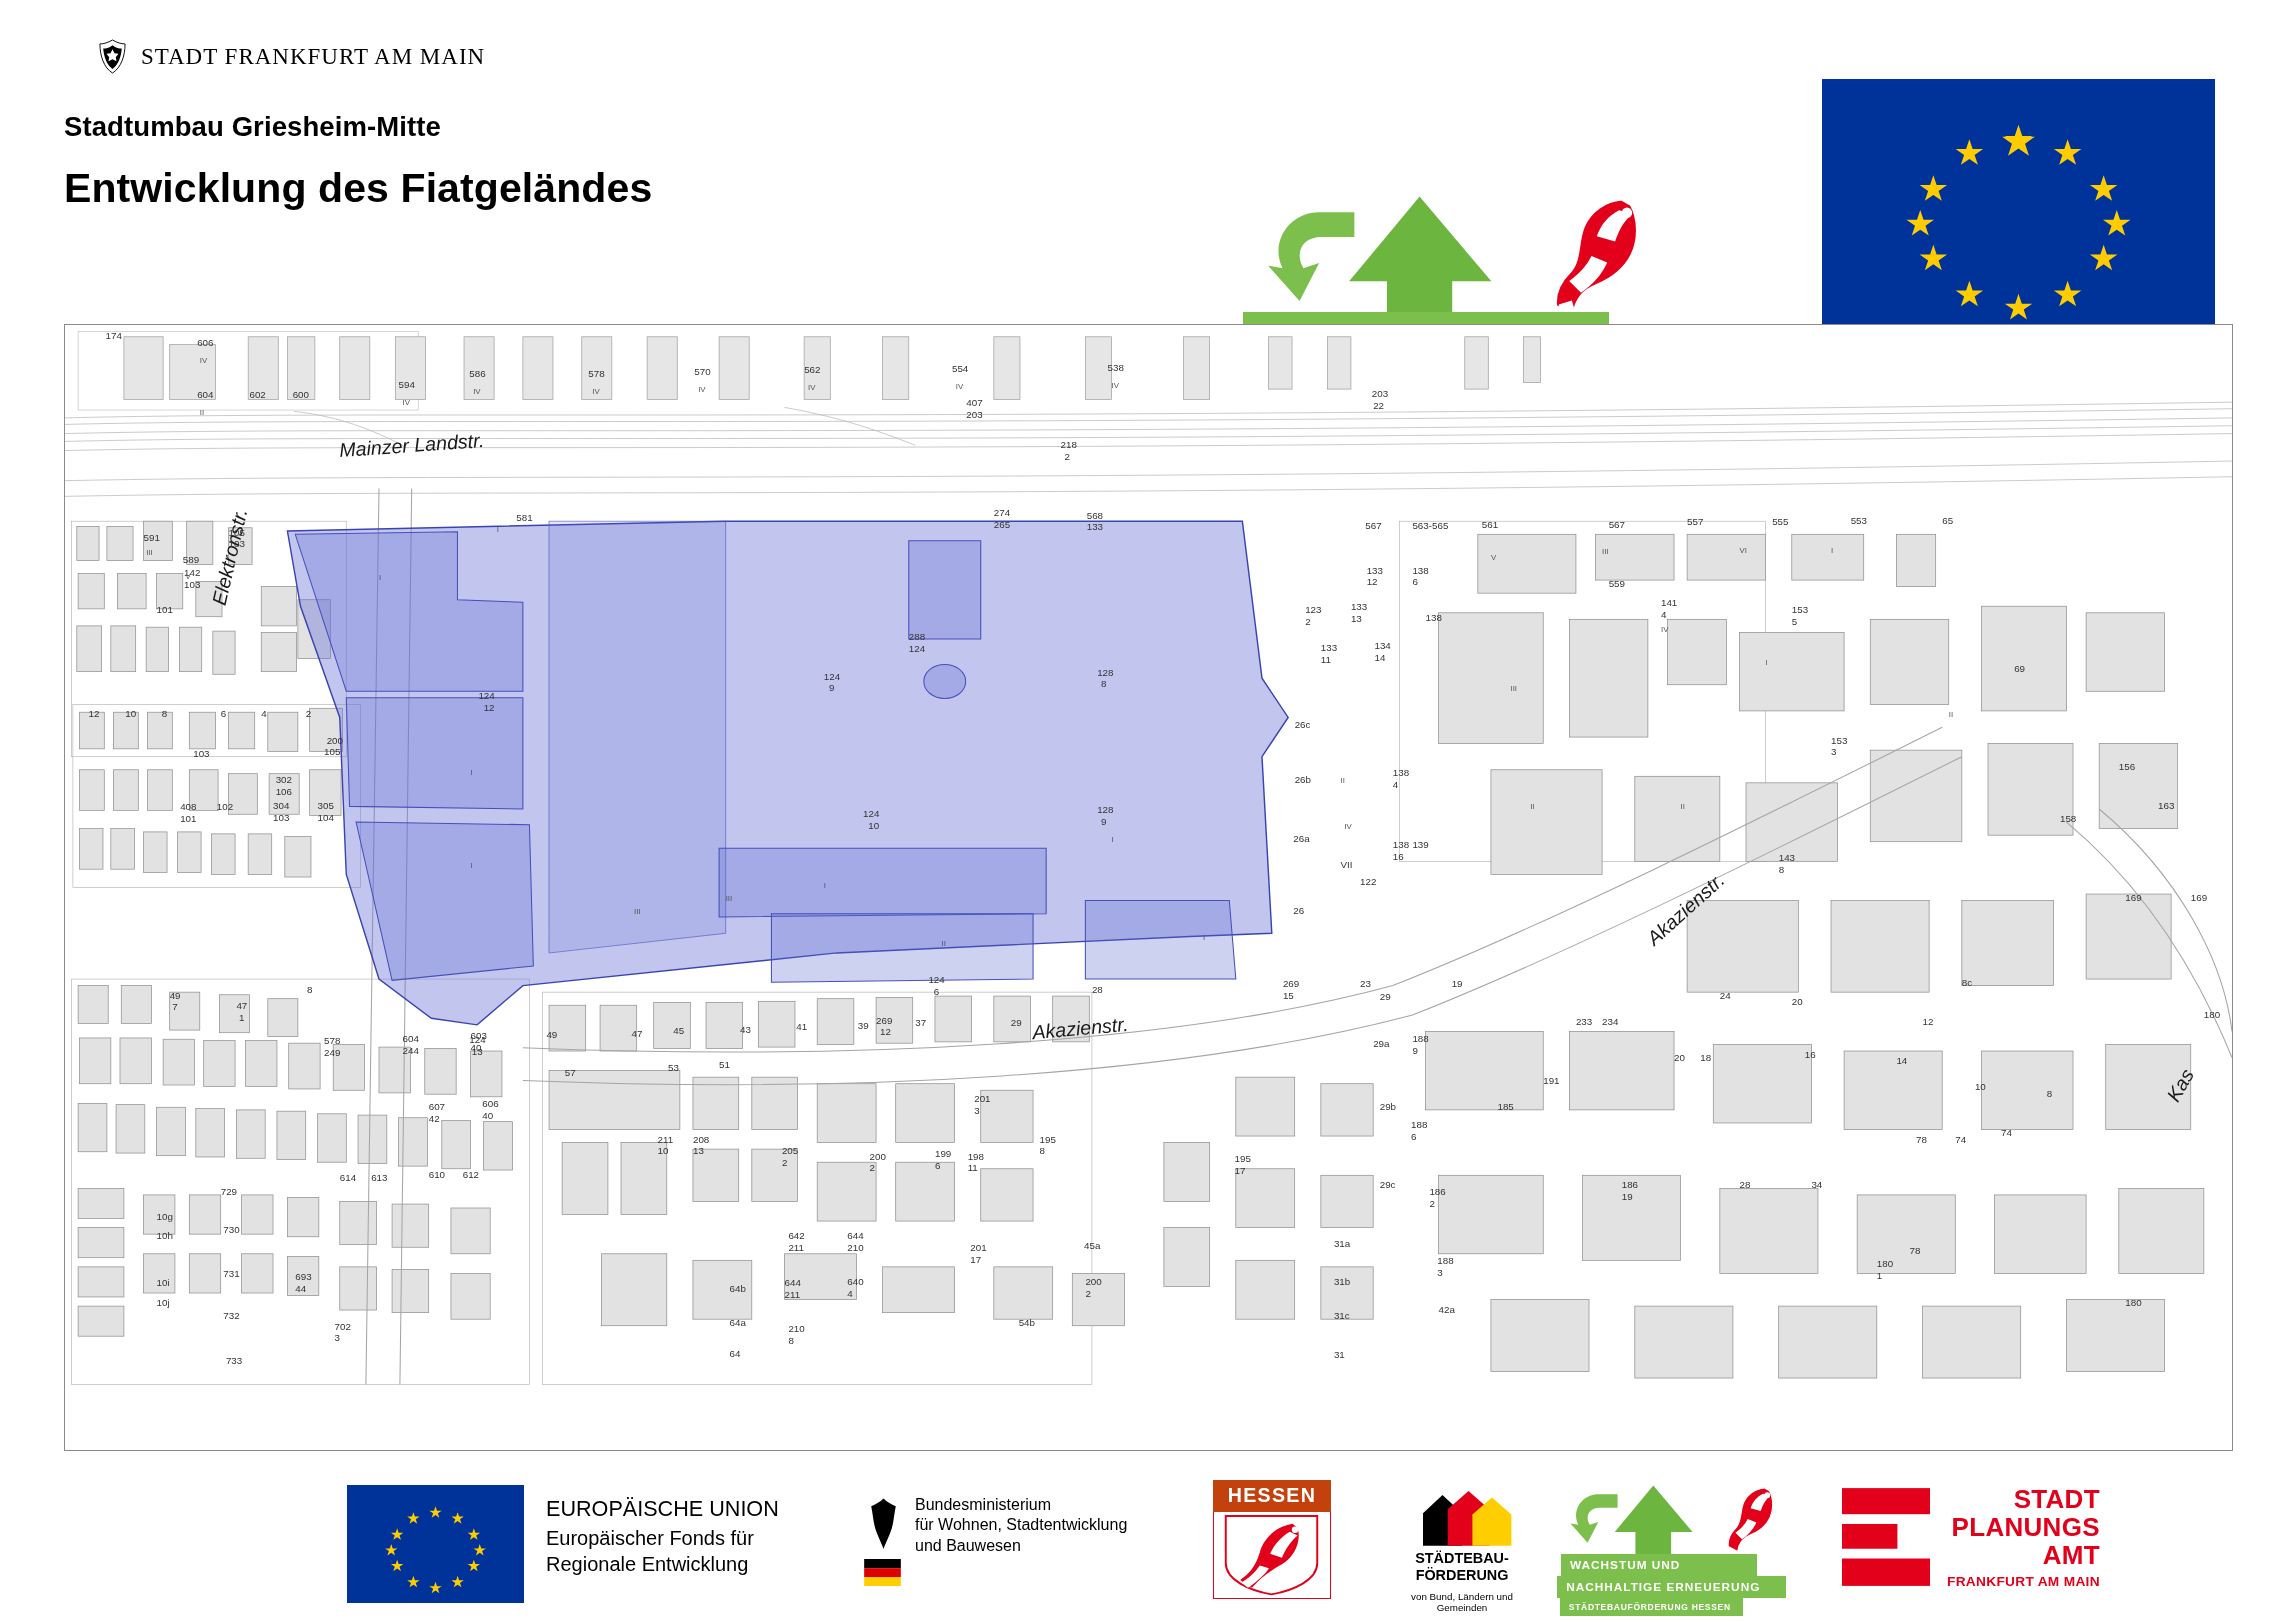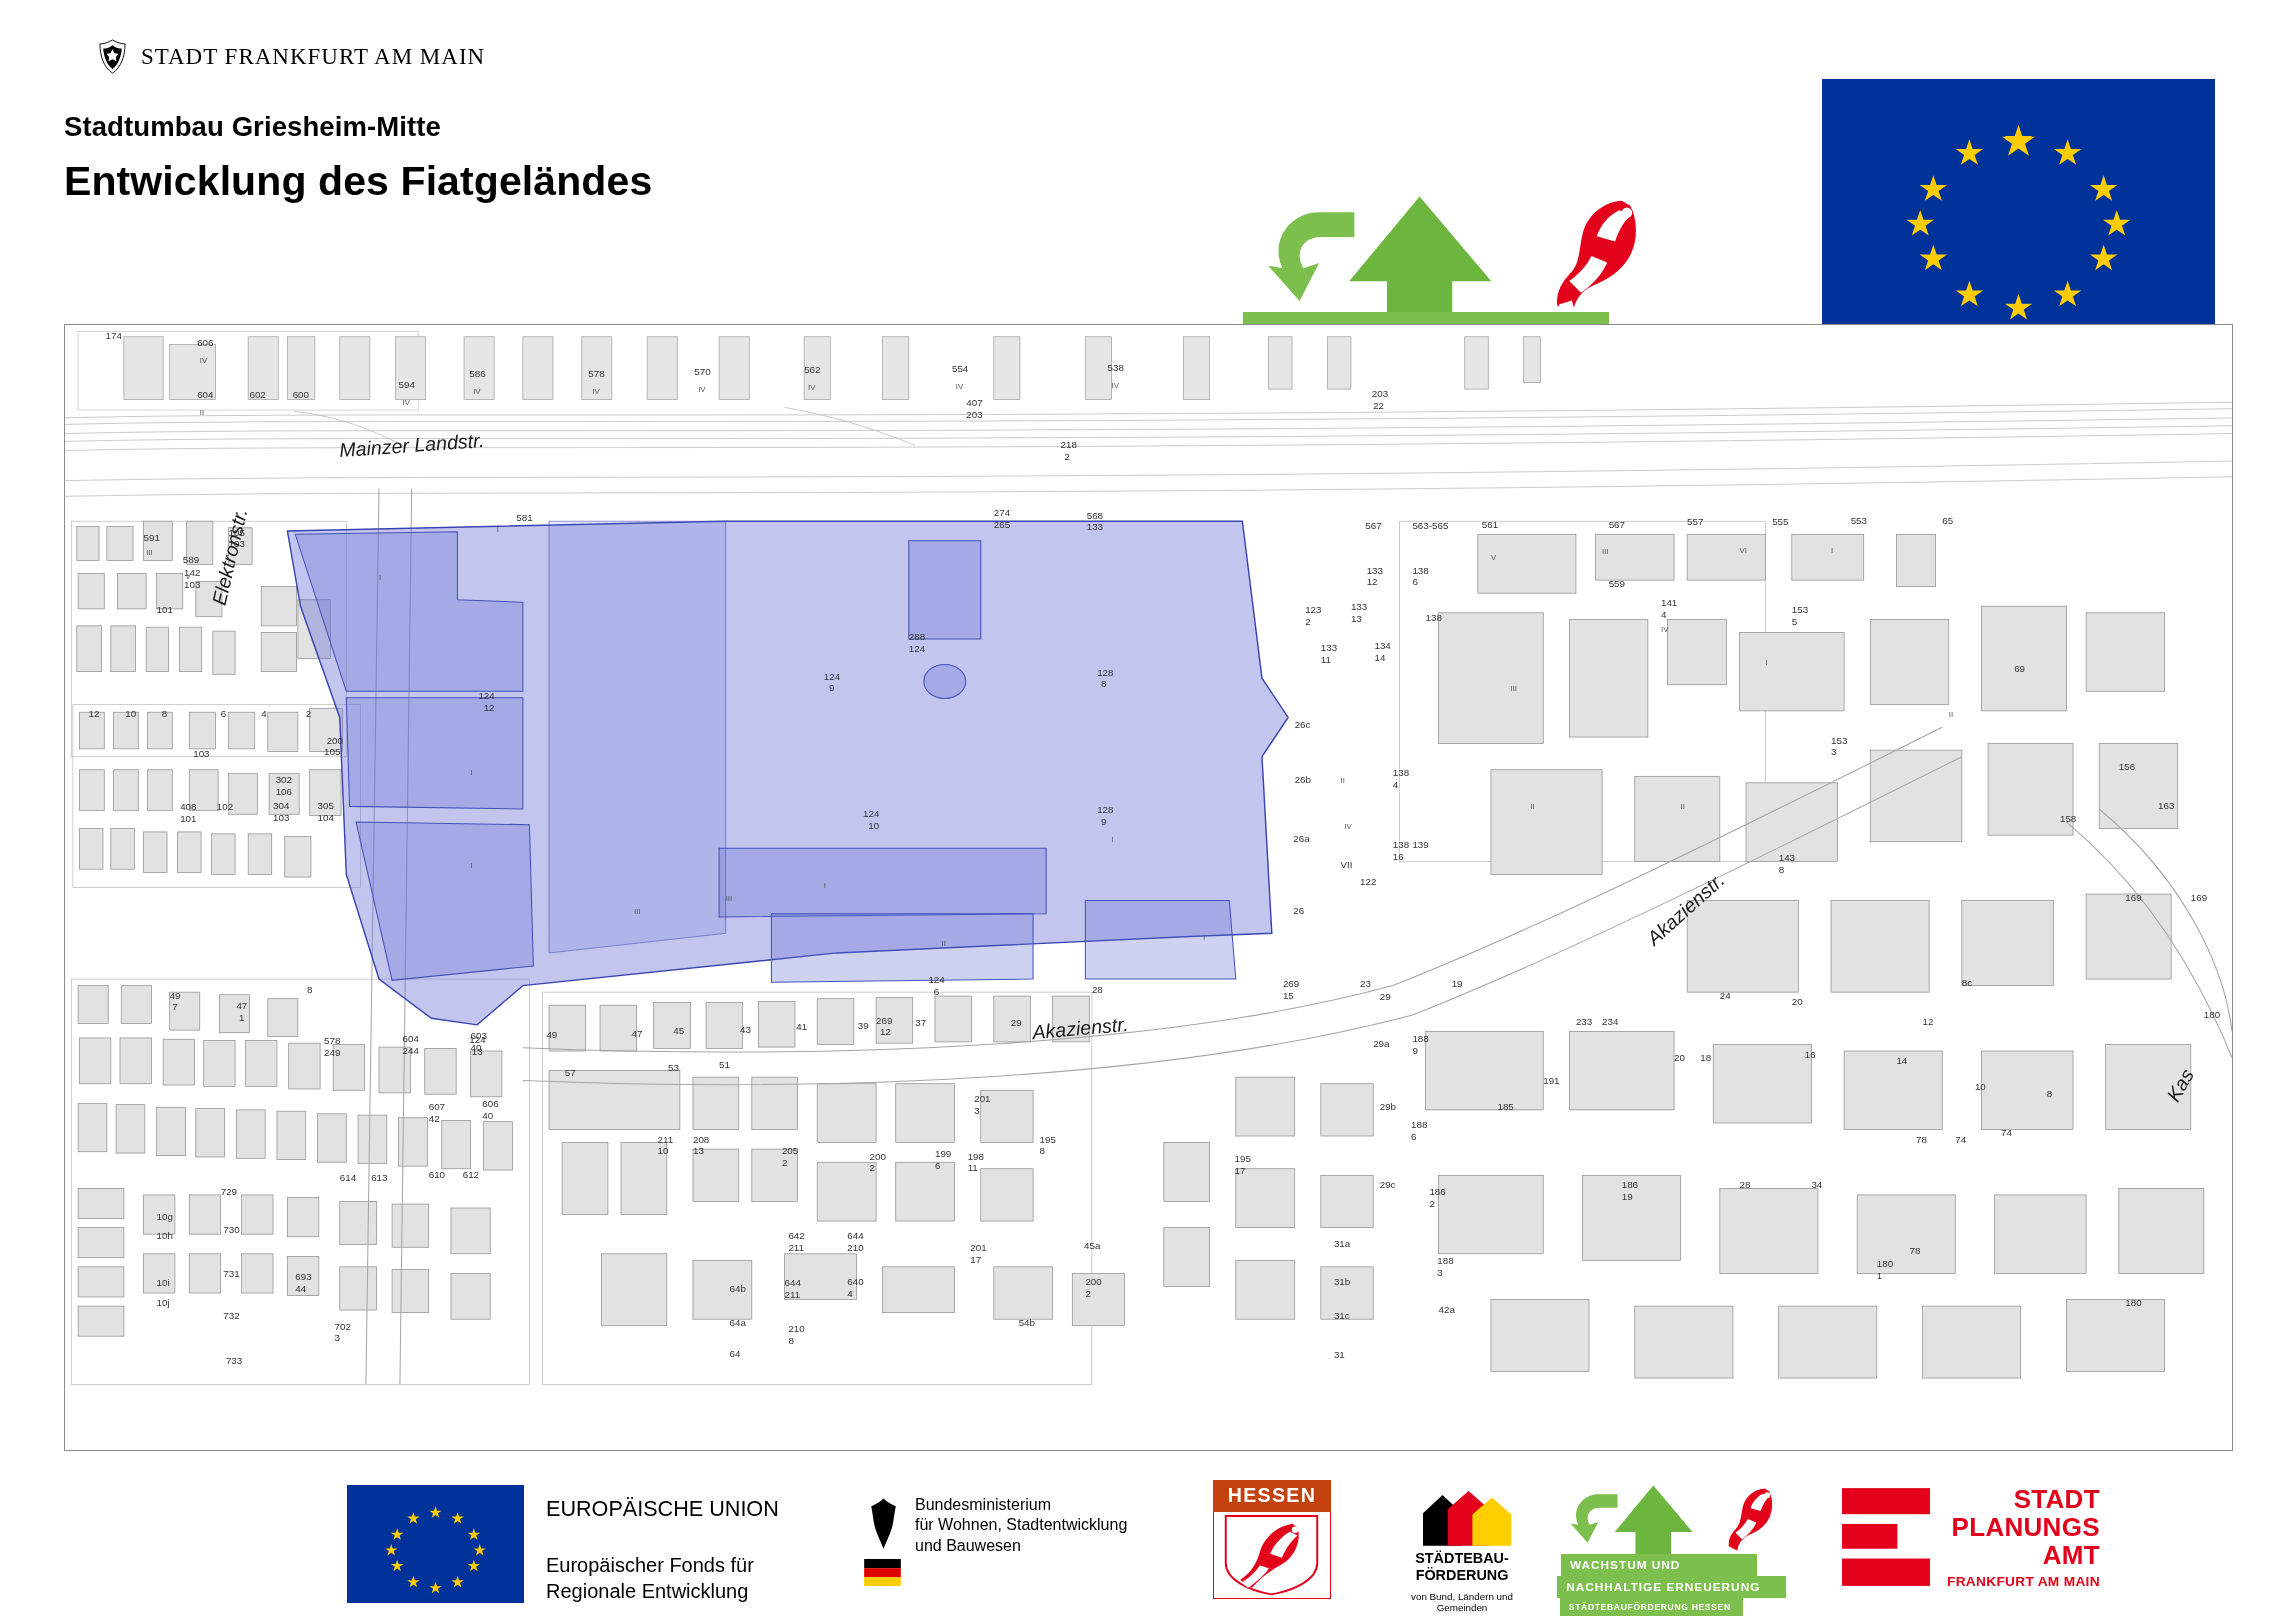--- a/index.html
+++ b/index.html
@@ -41,21 +41,21 @@
     white-space: nowrap;
   }
   #title-block {
     position: absolute;
     left: 64px; top: 111px;
   }
   #subtitle {
     font-size: 27.5px;
     font-weight: bold;
     letter-spacing: 0.1px;
-    margin-bottom: 15px;
+    margin-bottom: 22px;
   }
   #maintitle {
     font-size: 41px;
     font-weight: bold;
     letter-spacing: 0.1px;
   }
 
   
   #wachstum-logo {
     position: absolute;
@@ -138,21 +138,21 @@
     width: 177px; height: 118px;
     background: #003399;
   }
   #eu-text-footer {
     position: absolute;
     left: 546px; top: 33px;
     width: 262px;
     font-size: 20px;
     line-height: 1.3;
   }
-  #eu-text-footer .eu-head { font-size: 21.6px; margin-bottom: 29px; }
+  #eu-text-footer .eu-head { font-size: 21.6px; margin-bottom: 2px; }
 
   #bmwsb {
     position: absolute;
     left: 864px; top: 27.5px;
     width: 340px; height: 111px;
   }
   #bmwsb .flag {
     position: absolute; left: 0; top: 69px; width: 37px; height: 27.5px;
   }
   #bmwsb .eagle2 { position: absolute; left: 3.9px; top: 3.9px; width: 31px; height: 59px; }

